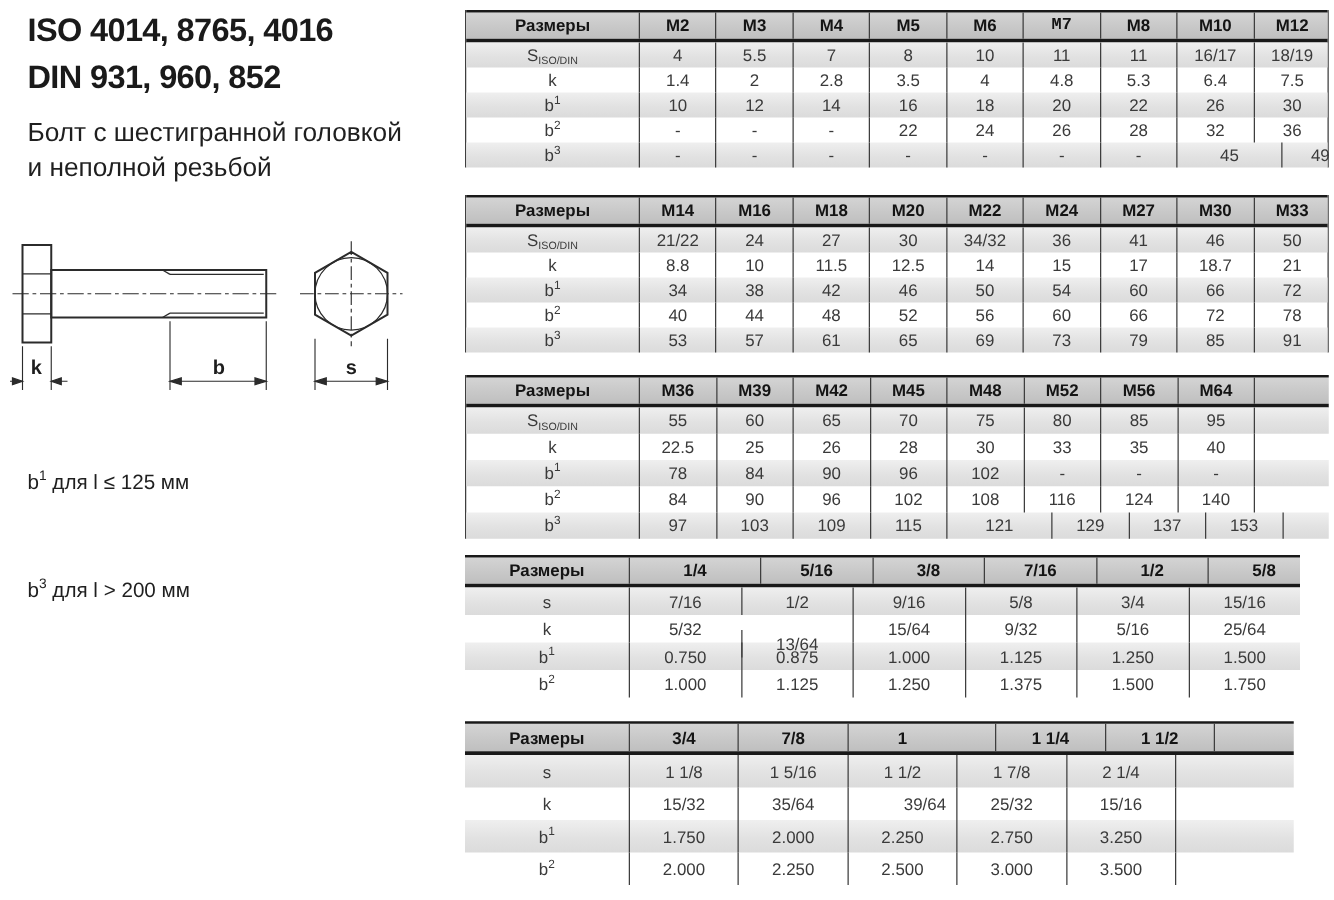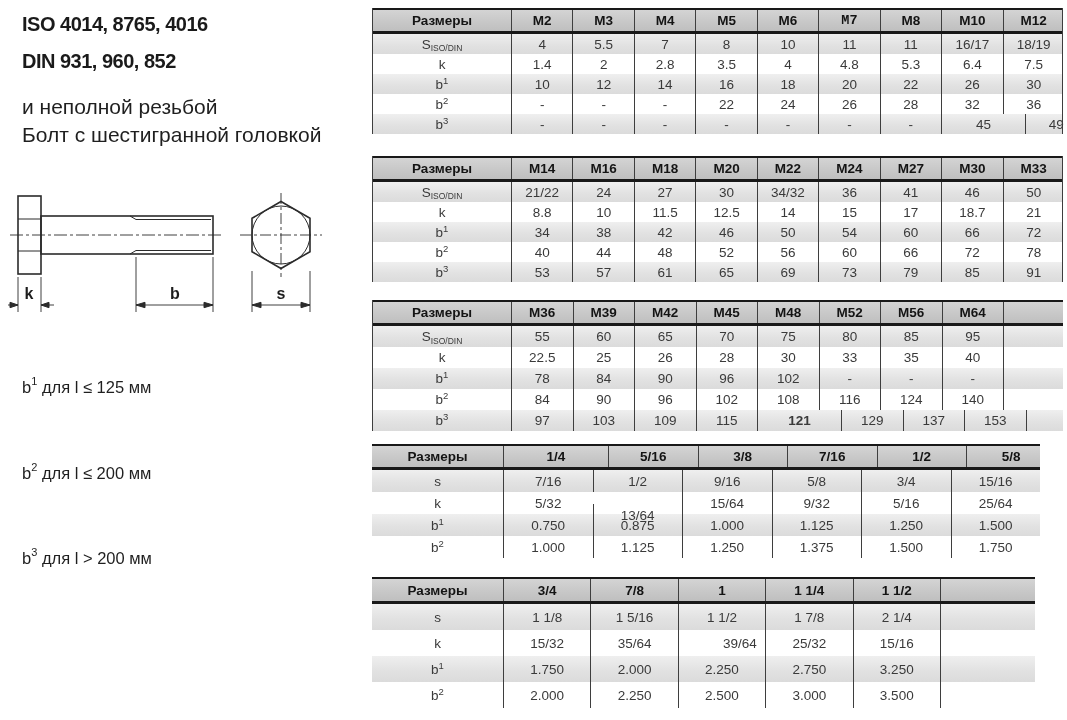--- a/index.html
+++ b/index.html
@@ -4,21 +4,21 @@
 <style>
   html,body{margin:0;padding:0;}
   body{
     width:1067px;height:720px;position:relative;overflow:hidden;
     background:#ffffff;
     font-family:"Liberation Sans","DejaVu Sans",sans-serif;
   }
   
   .title{
     position:absolute;left:22px;top:6px;
-    font-size:20px;font-weight:700;color:#1a1a1a;line-height:37px;letter-spacing:-0.5px;
+    font-size:26px;font-weight:700;color:#1a1a1a;line-height:37px;letter-spacing:-0.5px;
   }
   .subtitle{
     position:absolute;left:22px;top:93px;
     font-size:21px;font-weight:400;color:#1f1f1f;line-height:28px;
   }
   .footnotes{
     position:absolute;left:22px;top:315px;
     font-size:16.5px;color:#1f1f1f;line-height:27px;white-space:pre;
   }
   .footnotes sup{font-size:11px;position:relative;top:-1px;}
@@ -45,22 +45,22 @@
 </style>
 </head>
 <body>
 
 <div class="title">
   <div>ISO 4014, 8765, 4016</div>
   <div>DIN 931, 960, 852</div>
 </div>
 
 <div class="subtitle">
+  <div>Болт с шестигранной головкой</div>
   <div>и неполной резьбой</div>
-  <div>Болт с шестигранной головкой</div>
 </div>
 
 <div class="drawing">
   <svg width="345" height="140" viewBox="0 0 345 140">
 
     <g stroke="#2b2b2b" fill="none">
 
       <rect x="10" y="11" width="23" height="78" stroke-width="1.6"></rect>
       <line x1="10" y1="34" x2="33" y2="34" stroke-width="1"></line>
       <line x1="10" y1="66" x2="33" y2="66" stroke-width="1"></line>
@@ -109,21 +109,20 @@
       <line x1="244" y1="120" x2="302" y2="120" stroke-width="0.9"></line>
       <polygon points="244,120 253,117.3 253,122.7"></polygon>
       <polygon points="302,120 293,117.3 293,122.7"></polygon>
       <text x="273" y="114" text-anchor="middle" stroke="none">s</text>
     </g>
   </svg>
 </div>
 
 <div class="footnotes">
   <div><span>b</span><sup>1</sup><span> для l ≤ 125 мм</span></div>
-  <div><span>b</span><sup>2</sup><span> для l ≤ 200 мм</span></div>
   <div><span>b</span><sup>3</sup><span> для l &gt; 200 мм</span></div>
 </div>
 
 <div id="tables-root">
     <div class="tbl" style="top: 8px; left: 372px; width: 691px; border-left: 1px solid rgb(62, 62, 62); border-right: 1px solid rgb(62, 62, 62);">
       <div class="trow thead" style="height: 26px;">
         <div class="cell" style="width: 138px; flex: 0 0 auto;">Размеры</div>
         <div class="cell" style="width: 61.4444px; flex: 0 0 auto;">M2</div>
         <div class="cell" style="width: 61.4444px; flex: 0 0 auto;">M3</div>
         <div class="cell" style="width: 61.4444px; flex: 0 0 auto;">M4</div>
@@ -371,21 +370,21 @@
       </div>
       <div class="trow stripe" style="height: 21px;">
         <div class="cell" style="width: 138px; flex: 0 0 auto;">
           <span>b</span>
           <sup>3</sup>
         </div>
         <div class="cell" style="width: 61.5px; flex: 0 0 auto;">97</div>
         <div class="cell" style="width: 61.5px; flex: 0 0 auto;">103</div>
         <div class="cell" style="width: 61.5px; flex: 0 0 auto;">109</div>
         <div class="cell" style="width: 61.5px; flex: 0 0 auto;">115</div>
-        <div class="cell" style="width: 84px; flex: 0 0 auto; font-weight: bold;">121</div>
+        <div class="cell" style="width: 84px; flex: 0 0 auto;">121</div>
         <div class="cell" style="width: 61.5px; flex: 0 0 auto;">129</div>
         <div class="cell" style="width: 61.5px; flex: 0 0 auto;">137</div>
         <div class="cell" style="width: 61.5px; flex: 0 0 auto;">153</div>
         <div class="cell" style="width: 61px; flex: 0 0 auto;"></div>
       </div>
     </div>
     <div class="tbl" style="top: 444px; left: 372px; width: 668px;">
       <div class="trow thead" style="height: 26px;">
         <div class="cell" style="width: 131px; flex: 0 0 auto;">Размеры</div>
         <div class="cell" style="width: 105px; flex: 0 0 auto;">1/4</div>
@@ -441,21 +440,21 @@
         <div class="cell" style="width: 89.5px; flex: 0 0 auto;">1.500</div>
         <div class="cell" style="width: 89.5px; flex: 0 0 auto;">1.750</div>
       </div>
     </div>
     <div class="tbl" style="top: 577px; left: 372px; width: 663px;">
       <div class="trow thead" style="height: 27px;">
         <div class="cell" style="width: 131px; flex: 0 0 auto;">Размеры</div>
         <div class="cell" style="width: 87.4px; flex: 0 0 auto;">3/4</div>
         <div class="cell" style="width: 87.4px; flex: 0 0 auto;">7/8</div>
         <div class="cell" style="width: 87.4px; flex: 0 0 auto;">1</div>
-        <div class="cell" style="width: 87.4px; flex: 0 0 auto;">1 1/4</div>
+        <div class="cell" style="width: 87.4px; flex: 0 0 auto; margin-left: 31px;">1 1/4</div>
         <div class="cell" style="width: 87.4px; flex: 0 0 auto;">1 1/2</div>
         <div class="cell" style="width: 95px; flex: 0 0 auto;"></div>
       </div>
       <div class="trow stripe" style="height: 26px;">
         <div class="cell" style="width: 131px; flex: 0 0 auto;">
           <span>s</span>
         </div>
         <div class="cell" style="width: 87.4px; flex: 0 0 auto;">1 1/8</div>
         <div class="cell" style="width: 87.4px; flex: 0 0 auto;">1 5/16</div>
         <div class="cell" style="width: 87.4px; flex: 0 0 auto;">1 1/2</div>

